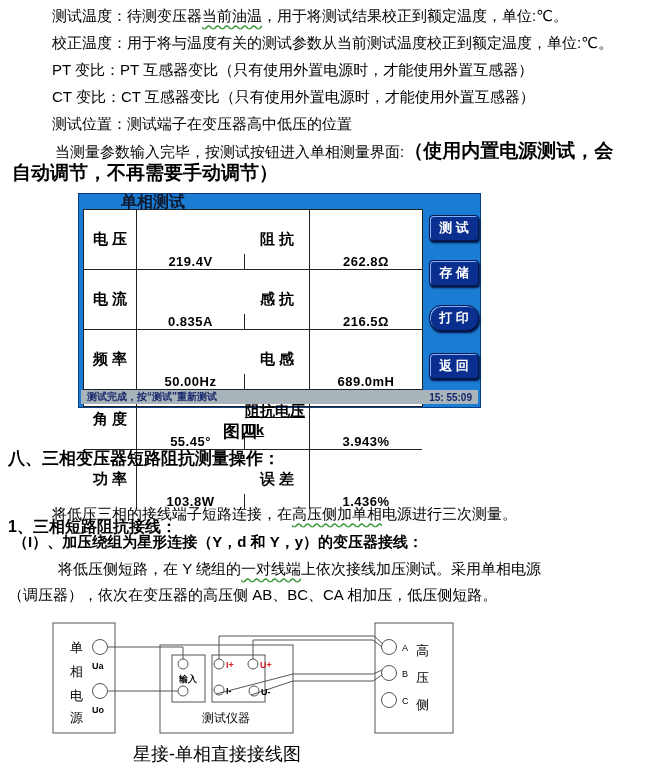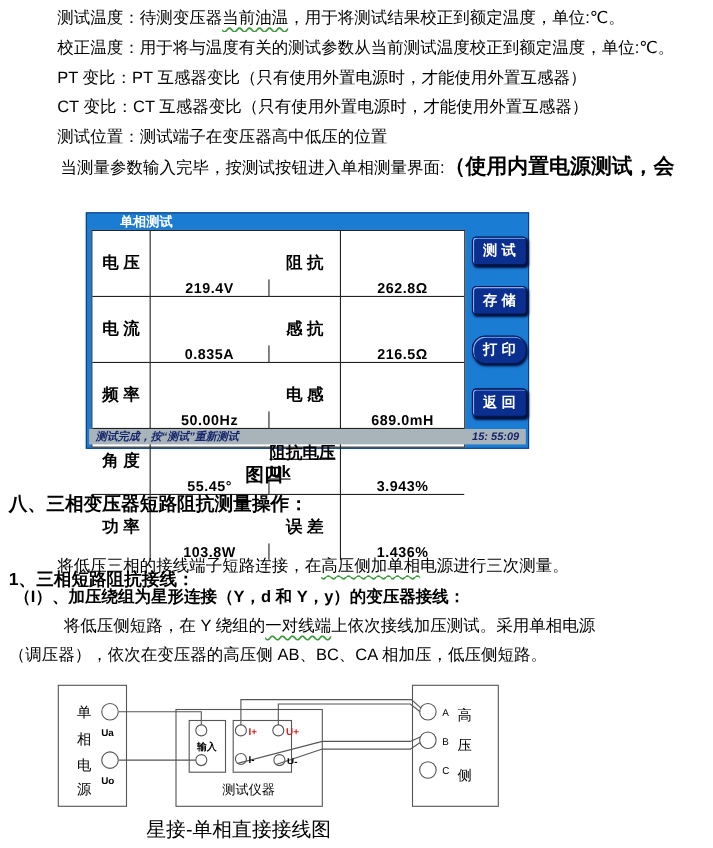--- a/index.html
+++ b/index.html
@@ -19,59 +19,60 @@
   .h-sub { position:absolute; left:8px; top:477px; font-size:16px; font-weight:bold; white-space:nowrap;margin-top:40px; }
   .p-sub { position:absolute; left:52px; top:505px; font-size:15px; white-space:nowrap; }
   .h-star { position:absolute; left:13px; top:533px; font-size:15px; font-weight:bold; white-space:nowrap; }
   .p-star-1 { position:absolute; left:58px; top:560px; font-size:15px; white-space:nowrap; }
   .p-star-2 { position:absolute; left:8px; top:586px; font-size:15px; white-space:nowrap; }
   .diagram-caption { position:absolute; left:133px; top:742px; font-size:18px; white-space:nowrap; }
 
   
   .device { position:absolute; left:78px; top:193px; width:403px; height:215px;
             background:#1b7cd4; border:1px solid #0a3d85; }
-  .device-title { height:15px; line-height:15px; padding-left:30px;
-                  font-size:12px; font-weight:bold; color:#ffffff; }
+  .device-title { height:15px; line-height:15px; padding-left:42px;
+                  font-size:16px; font-weight:bold; color:#0f172a; }
   .meas-table { position:absolute; left:4px; top:15px; width:340px; height:198px;
                 display:grid; grid-template-columns:53px 108px 65px 112px;
                 grid-template-rows:repeat(5,1fr);
                 background:#fff; border:1px solid #222; }
   .meas-table > div { display:flex; align-items:center; justify-content:center;
                       font-weight:bold; font-size:15px; color:#000;
                       border-right:1px solid #222; border-bottom:1px solid #222; }
   .meas-table > div:nth-child(4n) { border-right:none; }
   .meas-table > div:nth-last-child(-n+4) { border-bottom:none; }
   .meas-table .val { font-size:13px; letter-spacing:0.5px;margin-top:44px; }
   .meas-table .small { font-size:15px;text-decoration:underline; }
   .dev-btn { position:absolute; left:350px; width:50px; height:26px;
              background:#0b2f8e; color:#fff; font-size:13px; font-weight:bold;
              border:1px solid #05174d; border-radius:4px;
              box-shadow:inset 1px 1px 0 #7fb3ff, 1px 2px 2px #03123f;
              display:flex; align-items:center; justify-content:center; cursor:pointer; }
   .dev-btn.b1 { top:21px; } .dev-btn.b2 { top:66px; } .dev-btn.b3 { top:111px;border-radius:12px; } .dev-btn.b4 { top:159px; }
   .device-status { position:absolute; left:2px; right:2px; bottom:3px; height:14px;
                    background:#a9b4ba; color:#15246b; font-size:10px; font-weight:bold;
-                   display:flex; justify-content:space-between; align-items:center; padding:0 6px;font-style:italic; }
+                   display:flex; justify-content:space-between; align-items:center; padding:0 6px; }
 
   
   .diagram { position:absolute; left:50px; top:618px; }
   .diagram svg text { font-family:"Liberation Sans","DejaVu Sans",sans-serif; }
 </style>
 </head>
 <body>
 
 <div class="page">
 
   <div class="def-line" style="top:7px"><span>测试温度：待测变压器</span><span class="wavy">当前油温</span><span>，用于将测试结果校正到额定温度，单位:℃。</span></div>
   <div class="def-line" style="top:34px">校正温度：用于将与温度有关的测试参数从当前测试温度校正到额定温度，单位:℃。</div>
   <div class="def-line" style="top:61px">PT 变比：PT 互感器变比（只有使用外置电源时，才能使用外置互感器）</div>
   <div class="def-line" style="top:88px">CT 变比：CT 互感器变比（只有使用外置电源时，才能使用外置互感器）</div>
   <div class="def-line" style="top:115px">测试位置：测试端子在变压器高中低压的位置</div>
 
   <div class="intro-a"><span>当测量参数输入完毕，按测试按钮进入单相测量界面:</span><b>（使用内置电源测试，会</b></div>
+  <div class="intro-b">自动调节，不再需要手动调节）</div>
 
   <div class="device">
     <div class="device-title">单相测试</div>
 
     <div class="meas-table">
       <div>电 压</div>
       <div class="val">219.4V</div>
       <div>阻 抗</div>
       <div class="val">262.8Ω</div>
 

